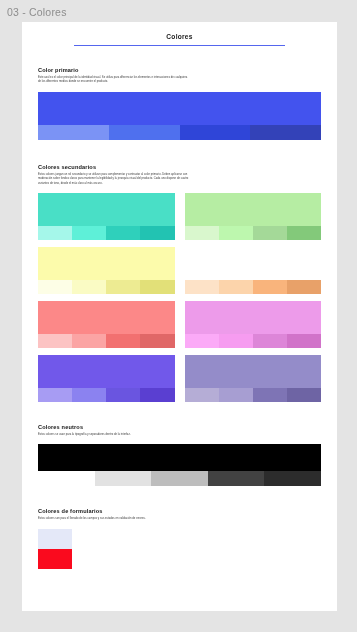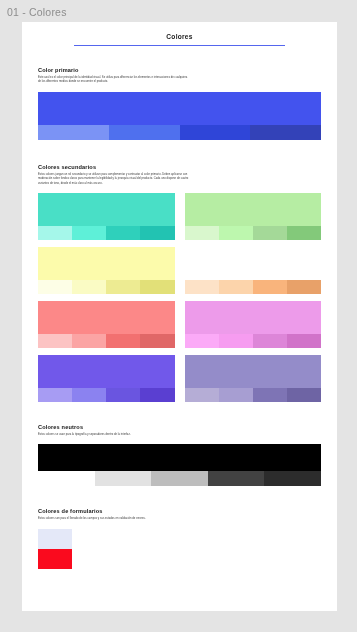--- a/index.html
+++ b/index.html
@@ -120,21 +120,21 @@
   .form-swatches {
     display: flex;
     flex-direction: column;
     width: 34px;
   }
   .form-swatches > span { display: block; width: 100%; height: 20px; }
 </style>
 </head>
 <body>
 
-<div class="doc-label">01 - Colores</div>
+<div class="doc-label">03 - Colores</div>
 
 <div class="page-card">
 
   <div class="page-title">Colores</div>
   <div class="title-rule"></div>
 
   <div class="content">
 
     <section class="section section-primary">
       <h2 class="section-heading">Color primario</h2>

